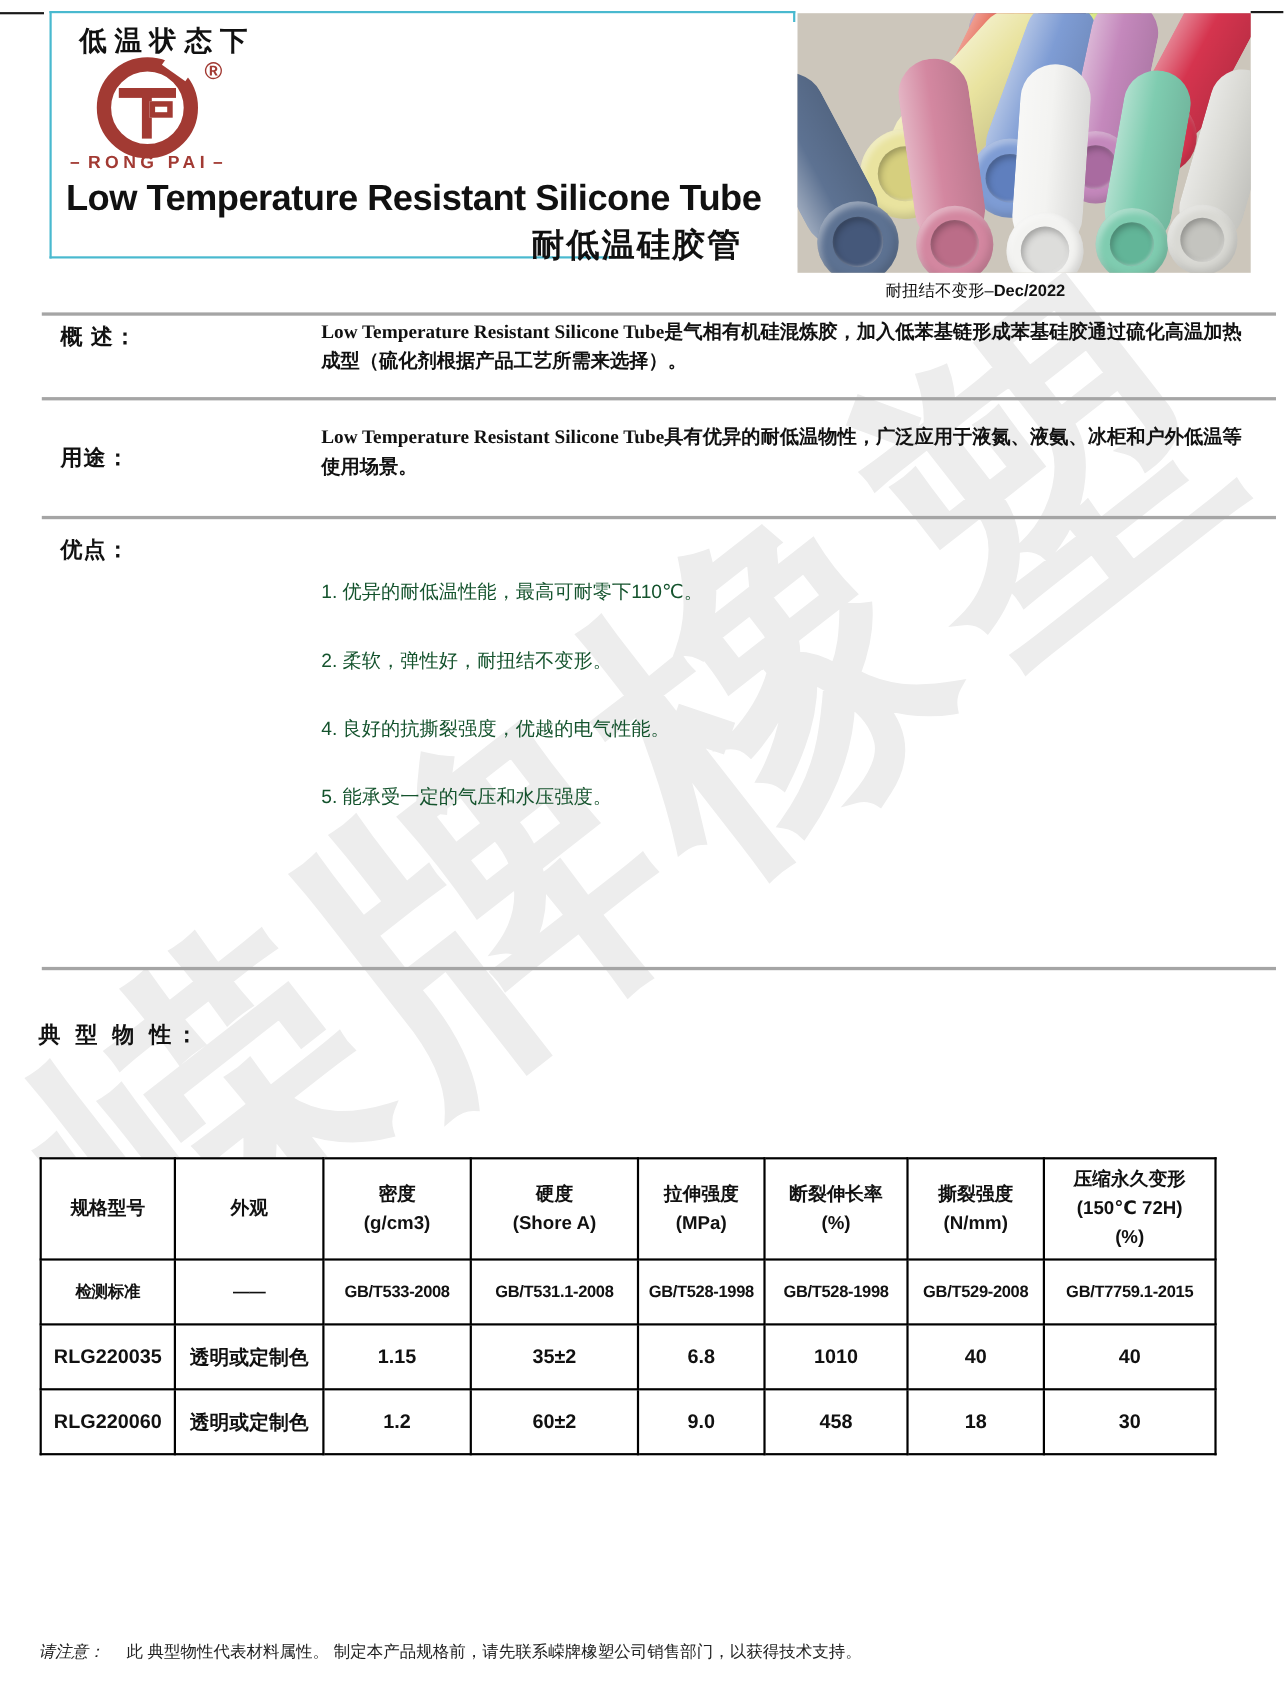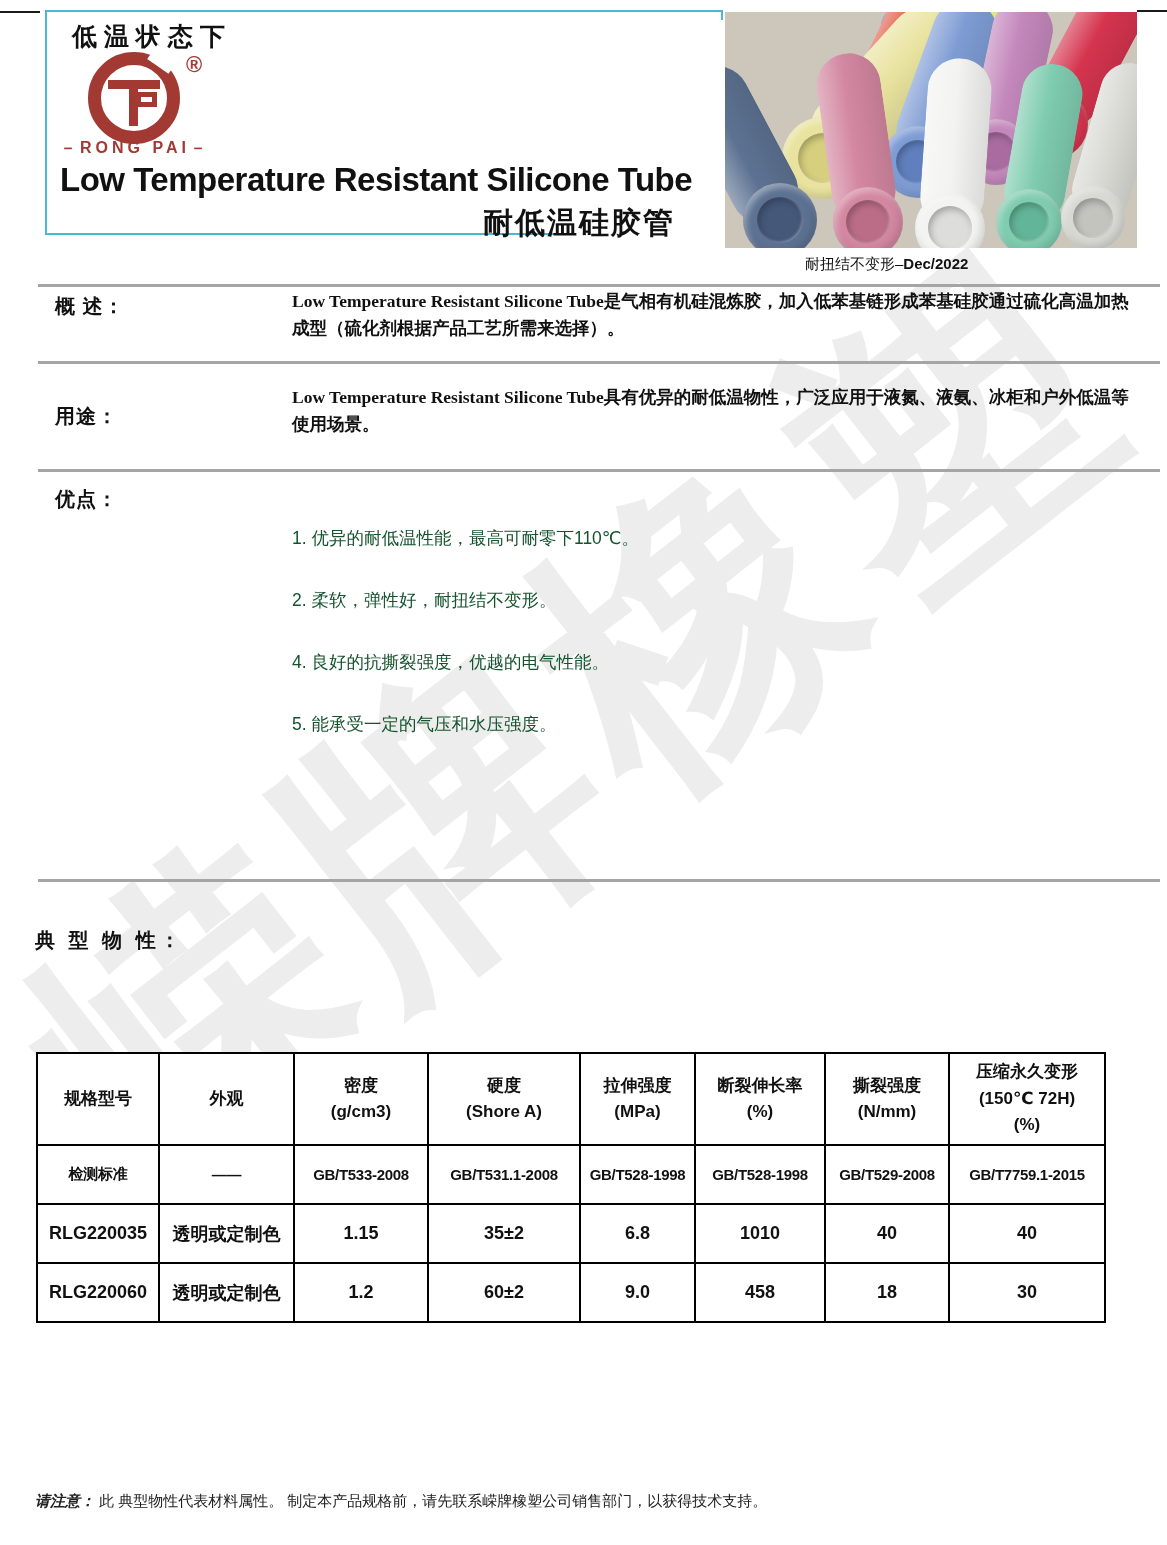--- a/index.html
+++ b/index.html
@@ -95,21 +95,21 @@
   .props-table th, .props-table td {
     border:2px solid #000; text-align:center; vertical-align:middle;
     padding:0 2px; color:#111; overflow:hidden;
   }
   .props-table th { height:92px; font-size:17px; font-weight:700; line-height:1.55; }
   .props-table tr.std-row td  { height:59px; font-size:15px; font-weight:700; letter-spacing:-0.3px; }
   .props-table tr.data-row td { height:59px; font-size:18px; font-weight:700;border-radius:19px; }
 
   
   .footer { position:absolute; left:35px; top:1492px; font-size:15px; color:#222; }
-  .footer .notice { font-weight:700; font-style:italic; margin-right:4px; }
+  .footer .notice { font-weight:400; font-style:italic; margin-right:20px; }
 </style>
 </head>
 <body>
 
 <div class="page">
 
   <div class="watermark">嵘牌橡塑</div>
 
   <div class="content">
 

